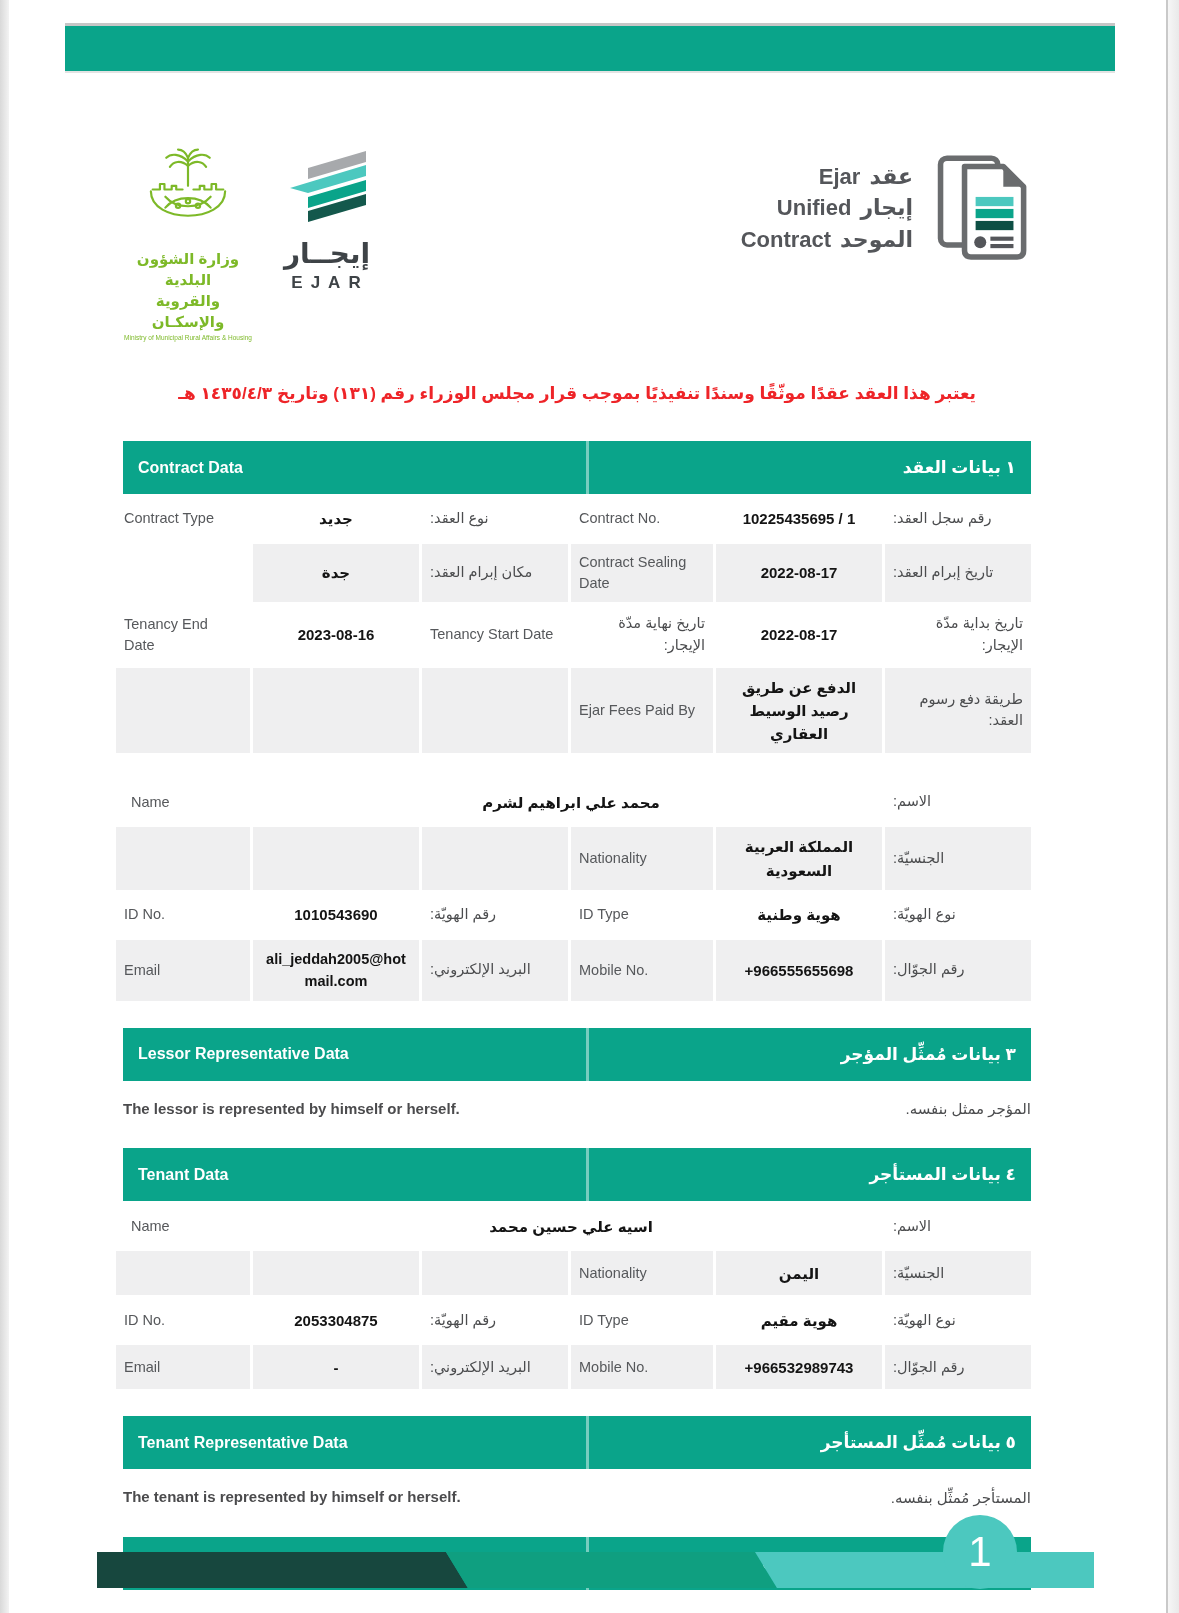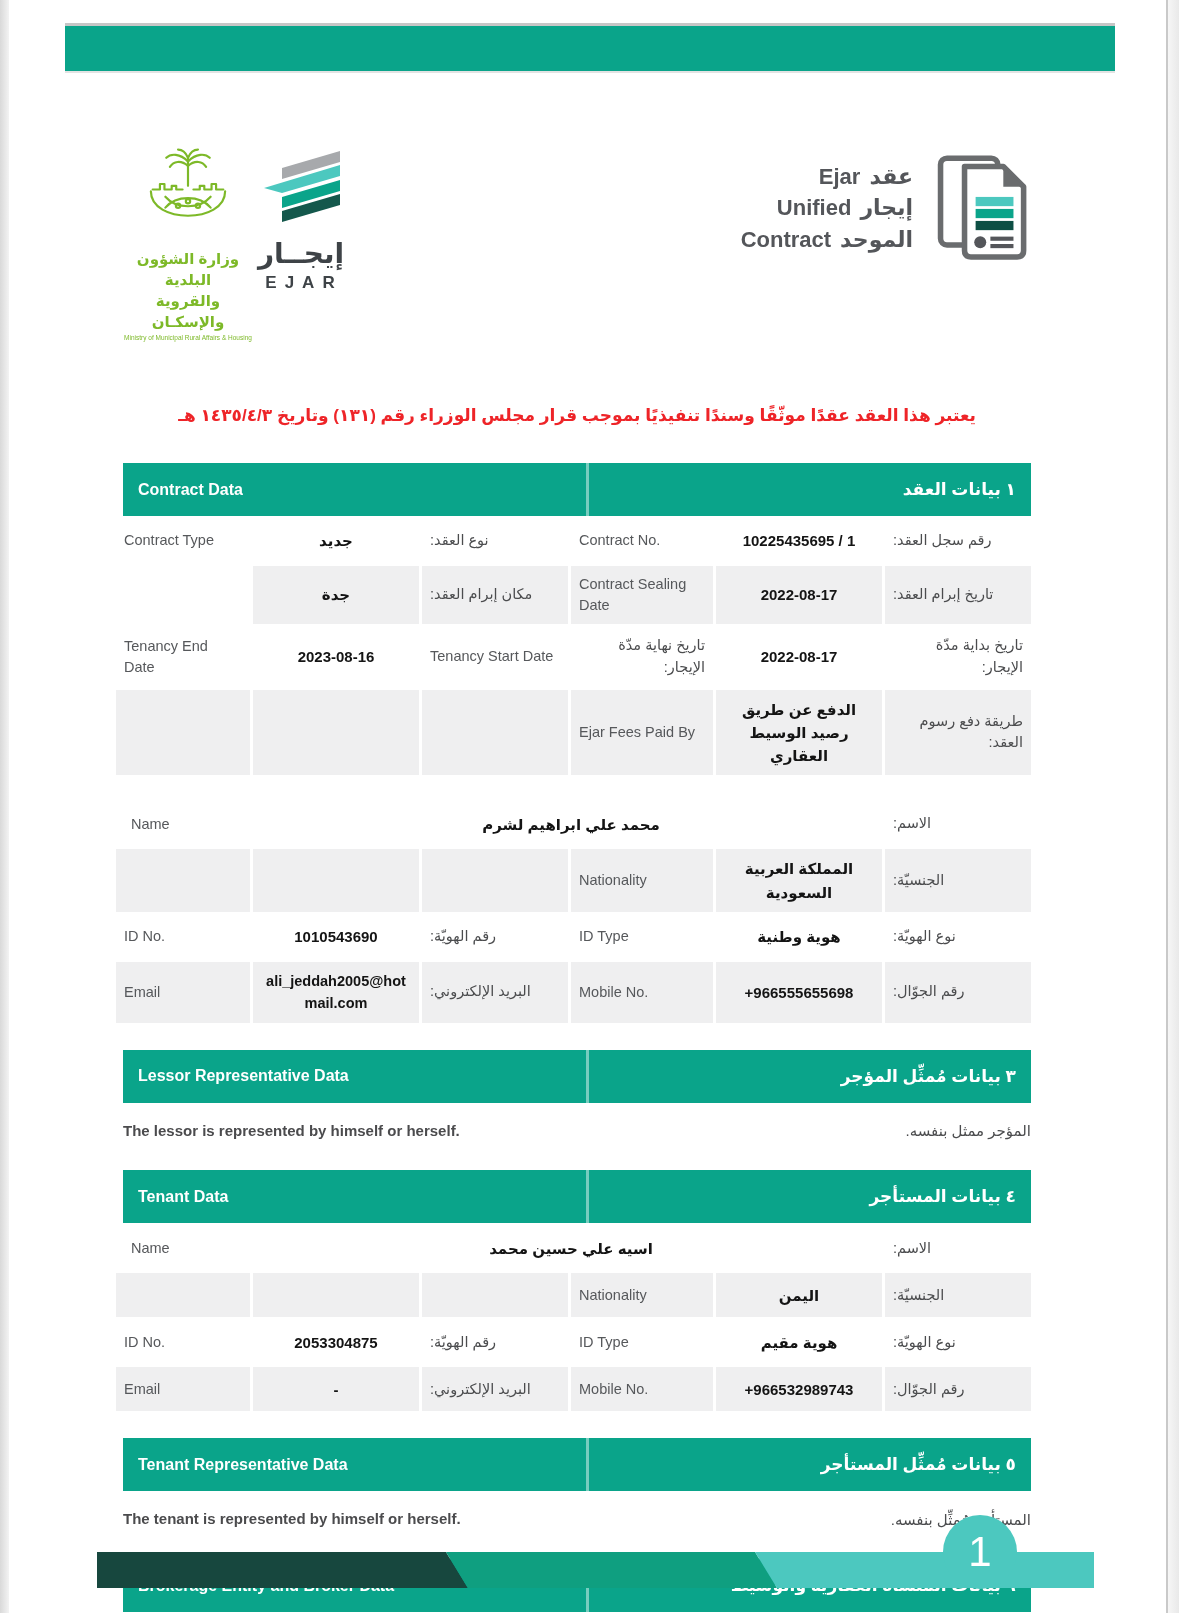--- a/index.html
+++ b/index.html
@@ -8,33 +8,33 @@
   .edge-left{position:absolute;left:0;top:0;width:9px;height:100%;
     background:linear-gradient(90deg,#d9d9d9,#f3f3f3);}
   .edge-right{position:absolute;right:0;top:0;width:11px;height:100%;
     background:linear-gradient(270deg,#e9e9e9,#f6f6f6);border-left:2px solid #c9c9c9;}
   .topbar{position:absolute;left:65px;top:26px;width:1050px;height:45px;background:#0aa48a;
     box-shadow:0 -3px 0 #c6c6c6,0 2px 0 #e3e3e3;}
   .content{position:absolute;left:123px;top:0;width:908px;}
 
   
   .brandrow{margin-top:146px;display:flex;justify-content:space-between;align-items:flex-start;}
-  .logos{display:flex;align-items:flex-start;padding-left:-4px;}
+  .logos{display:flex;align-items:flex-start;gap:26px;padding-left:-4px;}
   .ministry{width:130px;text-align:center;}
   .min-ar{color:#7db928;font-weight:bold;font-size:15px;line-height:1.4;direction:rtl;margin-top:2px;}
   .min-en{color:#7db928;font-size:6.5px;margin-top:2px;white-space:nowrap;}
   .ejarlogo{width:96px;text-align:center;margin-top:4px;}
   .ejar-ar{color:#3e4347;font-weight:bold;font-size:28px;line-height:1;margin-top:12px;direction:rtl;}
   .ejar-en{color:#3e4347;font-weight:bold;font-size:17px;letter-spacing:8px;margin-top:5px;margin-left:6px;}
   .titleblock{display:flex;align-items:center;gap:22px;margin-top:6px;}
   .titles{display:flex;flex-direction:column;align-items:flex-end;gap:4px;}
   .tline{display:flex;direction:rtl;gap:9px;font-size:22px;font-weight:bold;color:#54565a;line-height:1.25;}
 
   
-  .notice{margin-top:64px;text-align:center;color:#ee2428;font-weight:bold;font-size:17px;direction:rtl;}
+  .notice{margin-top:42px;text-align:center;color:#ee2428;font-weight:bold;font-size:17px;direction:rtl;}
 
   
   .section{margin-top:27px;}
   .section.first{margin-top:37px;}
   .sec-head{position:relative;height:53px;background:#0aa48a;display:flex;align-items:center;
     justify-content:space-between;padding:4px 15px;box-sizing:border-box;margin-bottom:3px;}
   .sec-head::after{content:"";position:absolute;left:51%;top:0;width:3px;height:100%;
     background:rgba(255,255,255,.45);}
   .sh-en{color:#fff;font-weight:bold;font-size:16px;}
   .sh-ar{color:#fff;font-weight:bold;font-size:17px;direction:rtl;}

